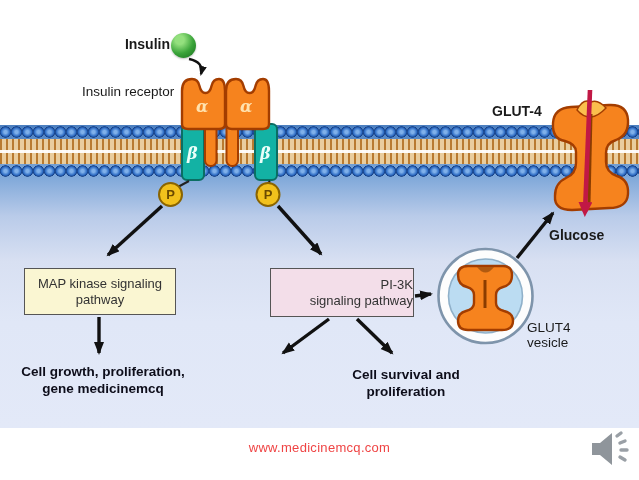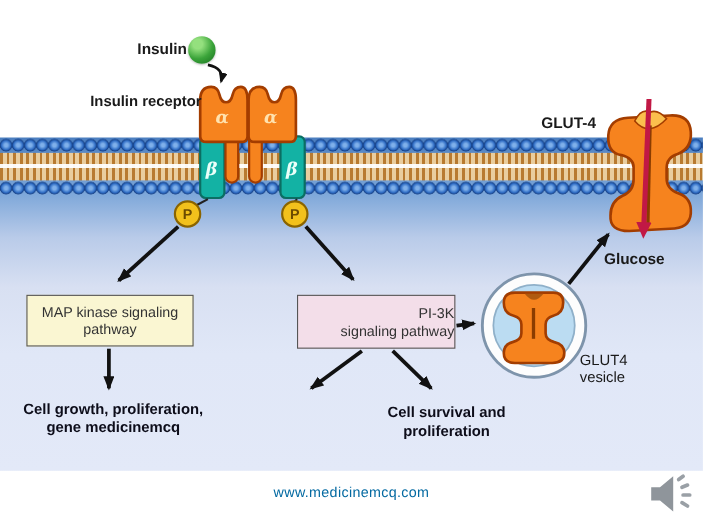--- a/index.html
+++ b/index.html
@@ -40,21 +40,21 @@
 
   .outcome{position:absolute;text-align:center;font-weight:bold;font-size:13.5px;line-height:16.5px;color:#0d0d1a;}
   .out-growth{left:10px;top:364px;width:186px;}
   .out-synth{left:198px;top:367px;width:144px;}
   .out-survival{left:342px;top:367px;width:128px;}
 
   .vesicle-label{position:absolute;left:527px;top:320px;width:70px;font-size:13.5px;font-weight:500;
     line-height:15px;color:#1a1a1a;}
 
   .watermark{position:absolute;left:0;top:440px;width:639px;text-align:center;
-    font-size:13px;color:#0369a1;letter-spacing:.3px;}
+    font-size:13px;color:#ef4444;letter-spacing:.3px;}
   .speaker{position:absolute;left:586px;top:426px;width:46px;height:46px;pointer-events:auto;}
 </style>
 </head>
 <body>
 
 <div class="slide">
 
   <div class="cytoplasm"></div>
   <div class="mem-heads top"></div>
   <div class="mem-tails"></div>
@@ -126,21 +126,21 @@
       <circle cx="485.5" cy="296" r="37" fill="#BBDCF2" stroke="#8FB0C9" stroke-width="1.6"></circle>
       <path d="M467,287 Q458,285 458,275 Q458,266 468,266 L503,266 Q512,266 512,275 Q512,285 503,287 Q496,289 496,295 L496,303 Q496,309 504,311 Q513,313 513,321 Q513,330 502,330 L468,330 Q458,330 458,321 Q458,313 466,311 Q474,309 474,303 L474,295 Q474,289 467,287 Z" fill="#F6831E" stroke="#A33D00" stroke-width="2.4" stroke-linejoin="round"></path>
       <path d="M477,267 Q485.5,278 494,267 Z" fill="#B05A10"></path>
       <line x1="485" y1="280" x2="485" y2="308" stroke="#8a3c00" stroke-width="3"></line>
     </g>
   </svg>
 
   <div class="lbl" style="left:118px;top:36px;width:52px;text-align:right;font-size:14px;font-weight:600;">Insulin</div>
   <div class="ball"></div>
 
-  <div class="lbl" style="left:82px;top:84px;font-size:13.5px;font-weight:700;">Insulin receptor</div>
+  <div class="lbl" style="left:82px;top:84px;font-size:13.5px;font-weight:400;">Insulin receptor</div>
 
   <span class="greek alpha" style="left:196px;top:97px;">α</span>
   <span class="greek alpha" style="left:240px;top:97px;">α</span>
   <span class="greek beta" style="left:187px;top:144px;">β</span>
   <span class="greek beta" style="left:260px;top:144px;">β</span>
 
   <span class="pletter" style="left:159px;top:187px;">P</span>
   <span class="pletter" style="left:256.5px;top:187px;">P</span>
 
   <div class="lbl heavy" style="left:492px;top:103px;font-size:14px;">GLUT-4</div>

